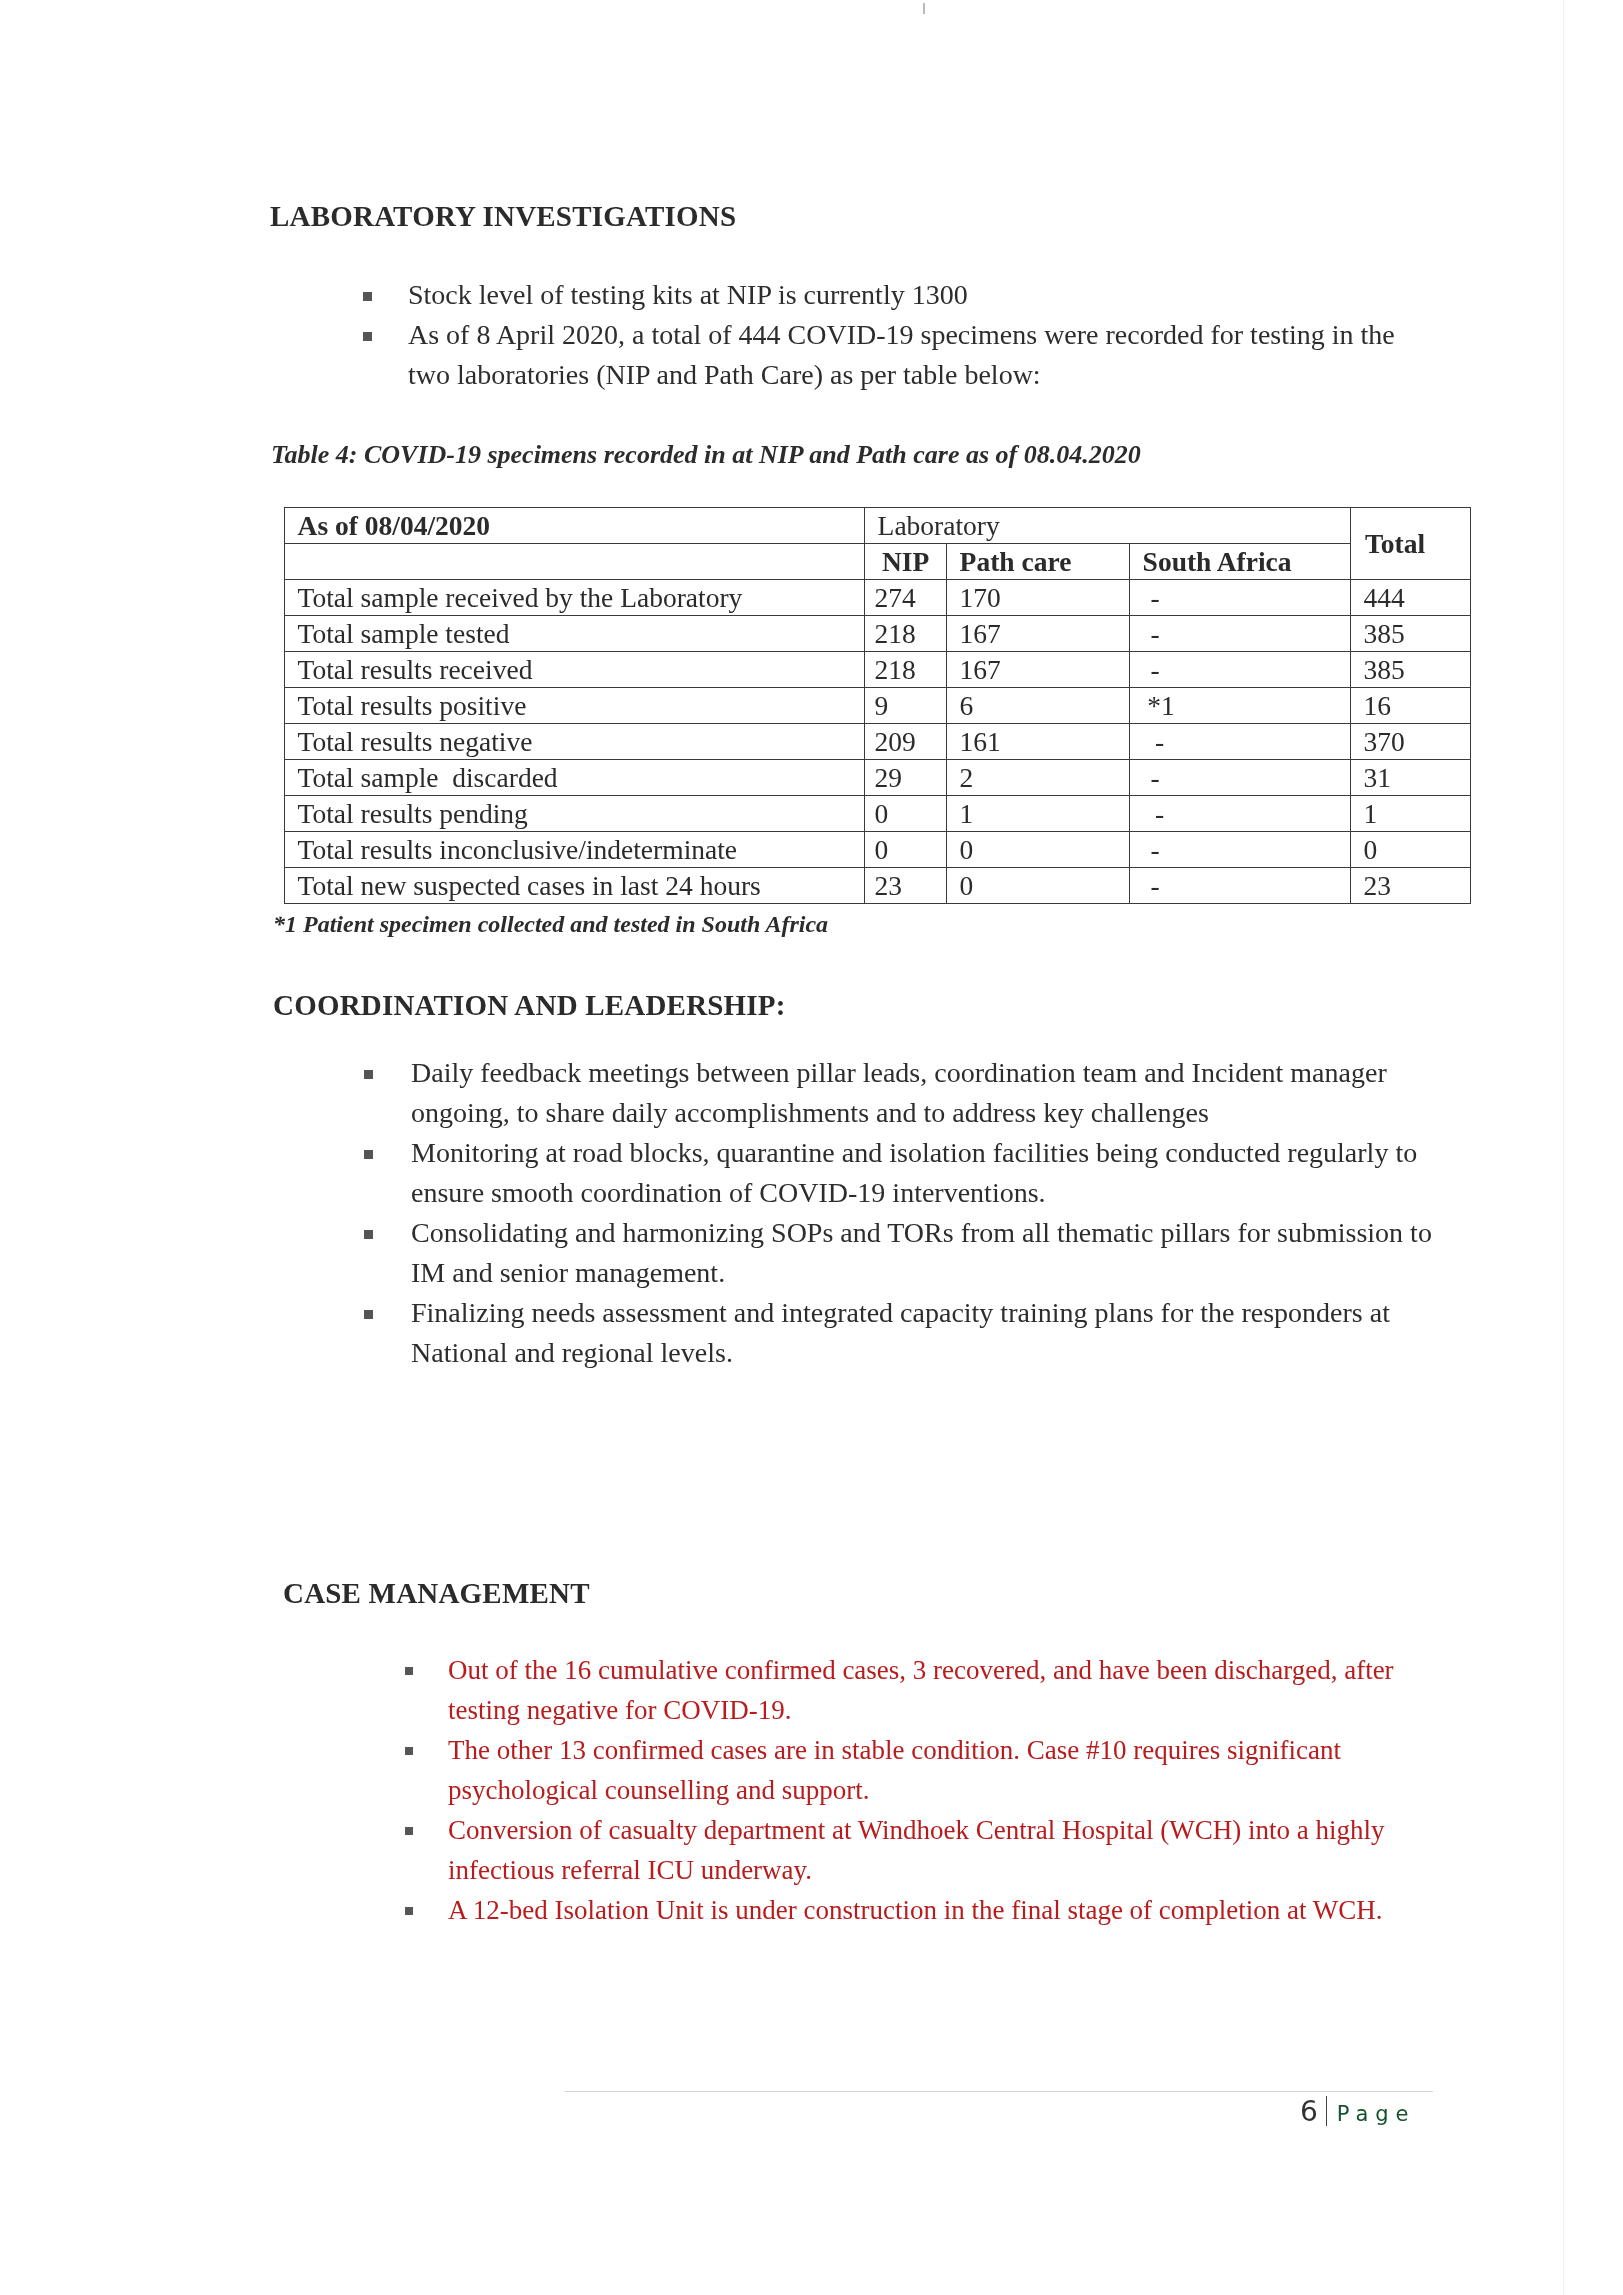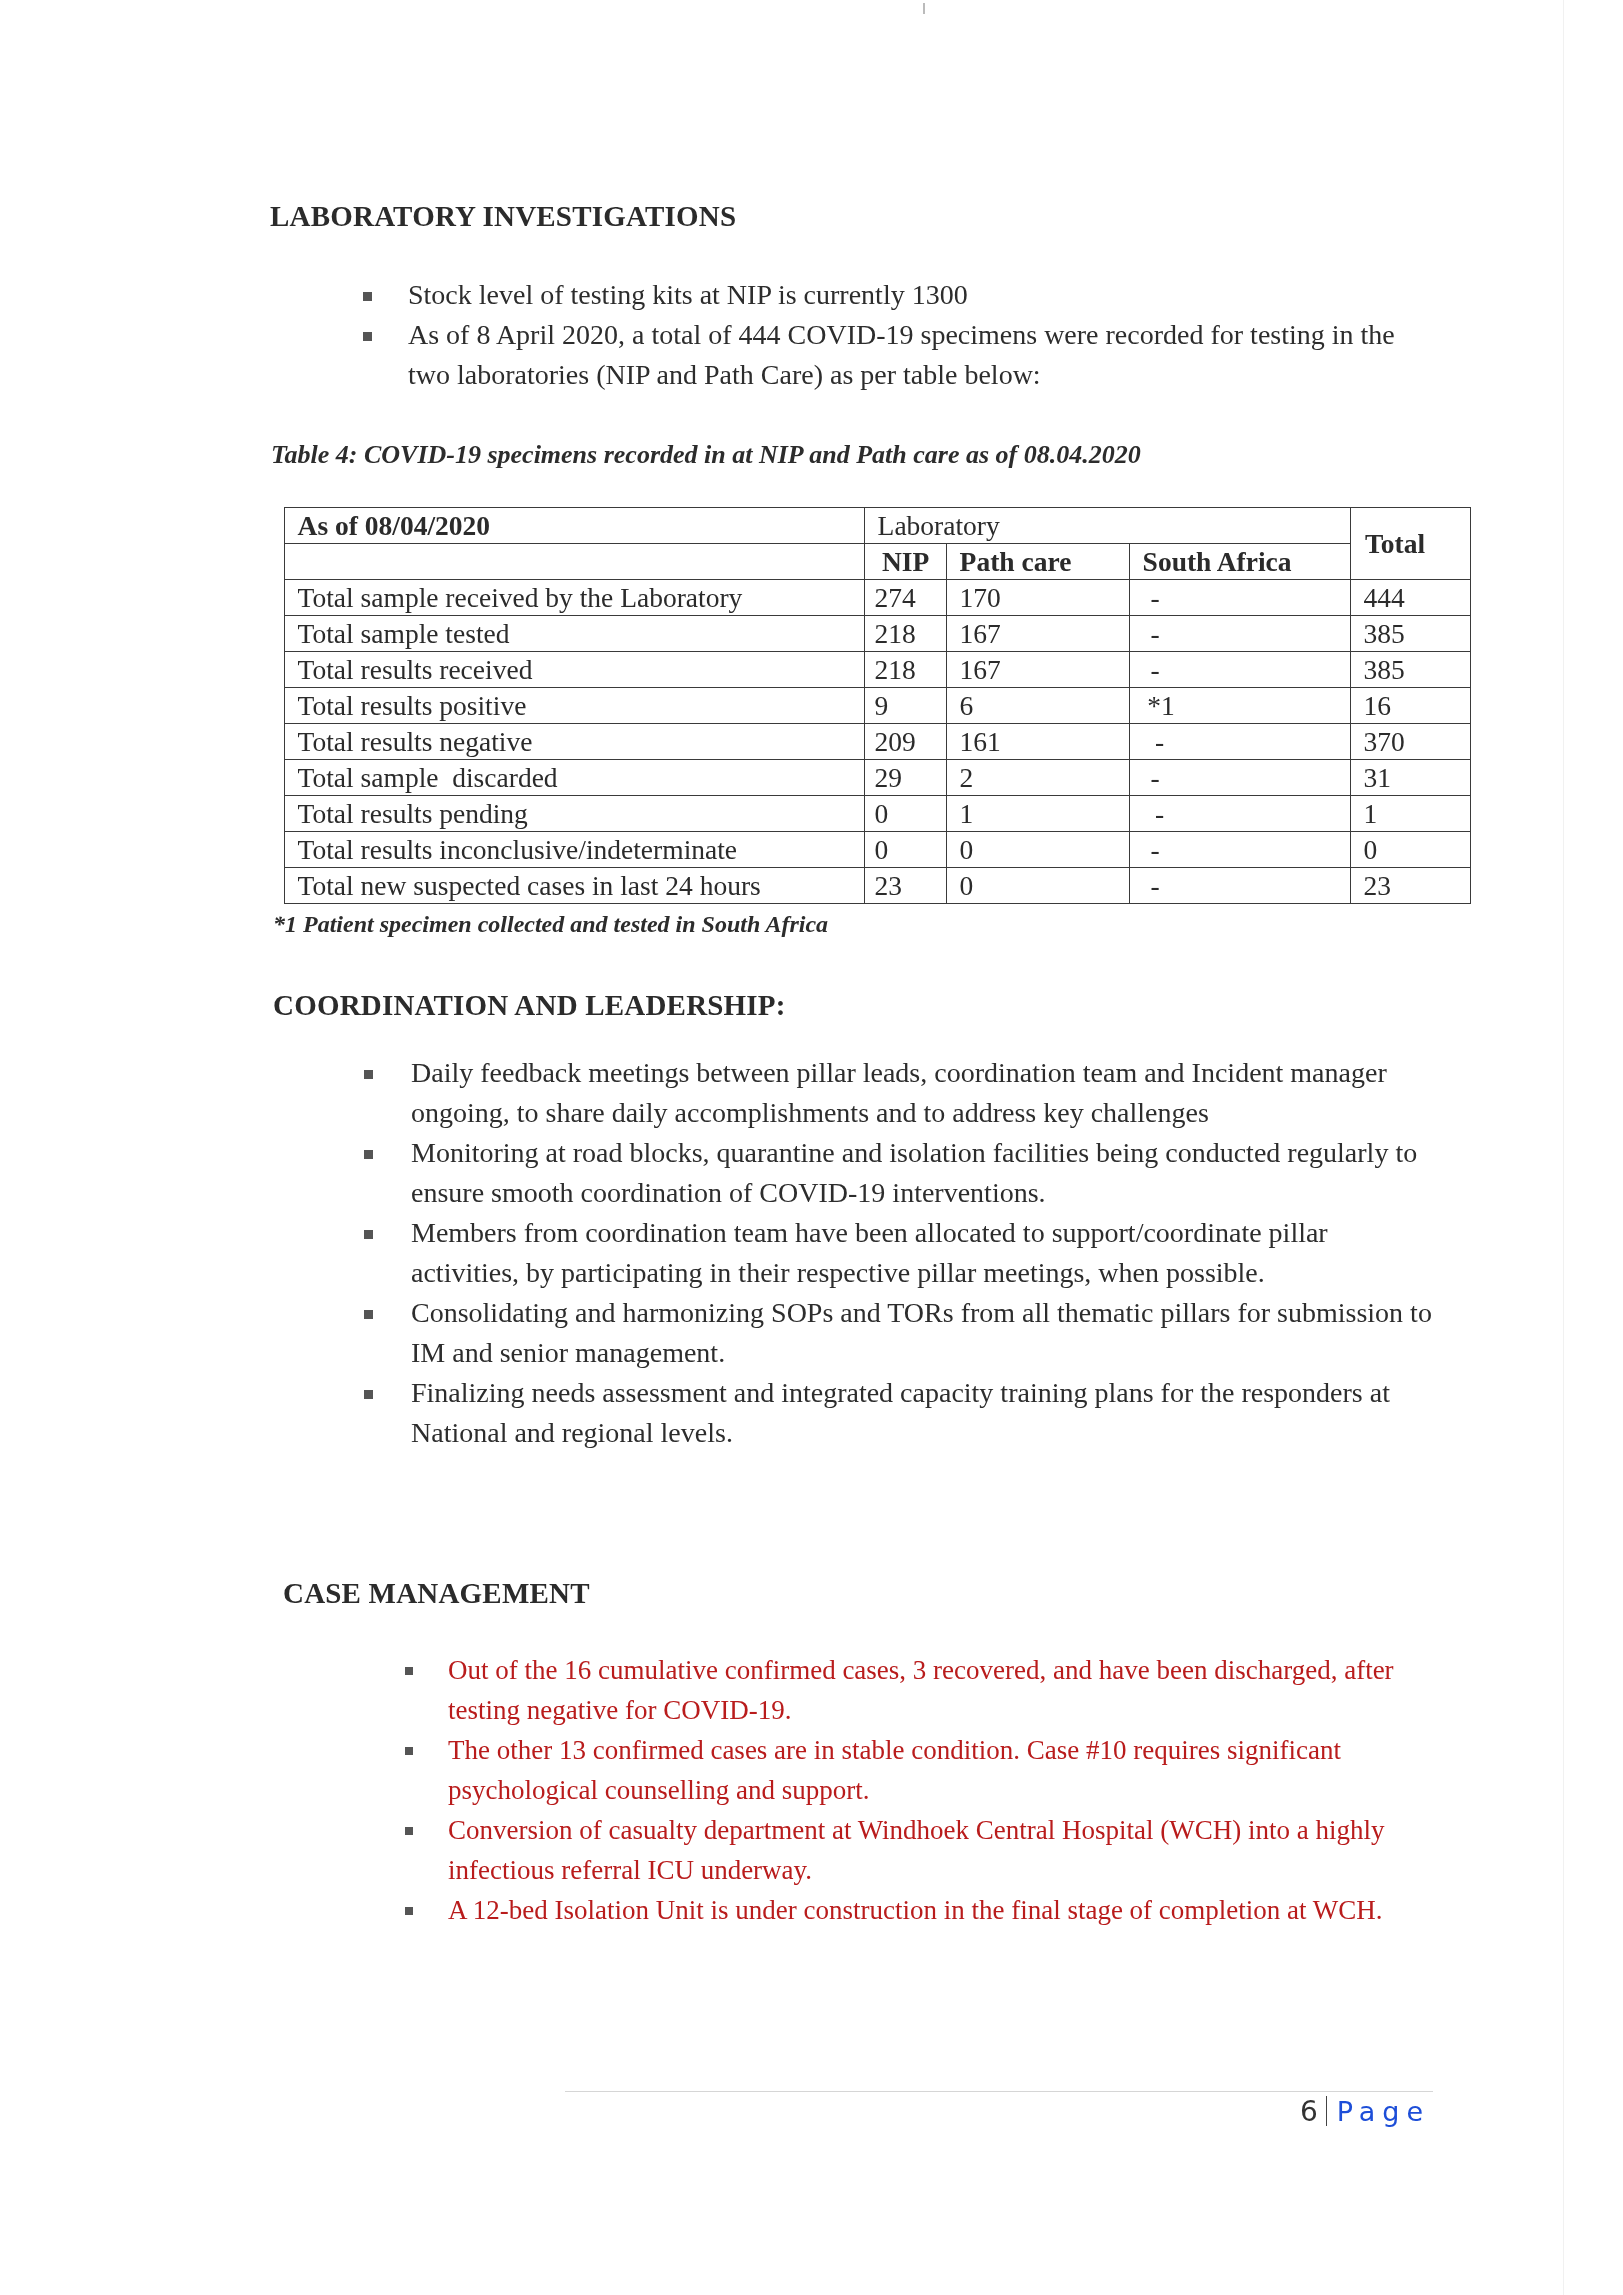--- a/index.html
+++ b/index.html
@@ -23,21 +23,21 @@
   table.lab td.total-hdr { font-weight: bold; text-align: left; padding-left: 14px; }
   table.lab td.dash { padding-left: 20.4px; }
 
   .scan-mark { position: absolute; background: #bbbbbb; }
   .footer-rule { position: absolute; left: 565px; top: 2091px; width: 868px; height: 0.8px;
                  background: #d6d6d6; }
   .page-num { position: absolute; left: 1300px; top: 2095px; font-family: "DejaVu Sans", sans-serif;
               font-size: 28px; color: #333; white-space: nowrap; }
   .page-num .sep { display: inline-block; width: 1.6px; height: 30px; background: #444;
                    vertical-align: -4.7px; margin: 0 9.4px 0 7.9px; }
-  .page-num .page-word { color: #1d4ed8; letter-spacing: 7px; font-size: 27px; }
+  .page-num .page-word { color: #14532d; letter-spacing: 7px; font-size: 21px; }
   .right-edge { position: absolute; left: 1563px; top: 0; width: 0.8px; height: 2295px; background: #f1f1f1; }
 </style>
 </head>
 <body>
 
 <div class="scan-mark" style="left:923px;top:3.1px;width:1.6px;height:11px;"></div>
 <div class="right-edge"></div>
 
 <div class="abs heading" style="left:270px;top:200px;">LABORATORY INVESTIGATIONS</div>
 
@@ -148,21 +148,20 @@
   <li>
     <span class="bullet" style="left:-47px;top:16.5px;"></span>
     <span>Daily feedback meetings between pillar leads, coordination team and Incident manager ongoing, to share daily accomplishments and to address key challenges</span>
   </li>
   <li>
     <span class="bullet" style="left:-47px;top:16.5px;"></span>
     <span>Monitoring at road blocks, quarantine and isolation facilities being conducted regularly to ensure smooth coordination of COVID-19 interventions.</span>
   </li>
   <li>
     <span class="bullet" style="left:-47px;top:16.5px;"></span>
-    <span>Members from coordination team have been allocated to support/coordinate pillar activities, by participating in their respective pillar meetings, when possible.</span>
   </li>
   <li>
     <span class="bullet" style="left:-47px;top:16.5px;"></span>
   </li>
   <li>
     <span class="bullet" style="left:-47px;top:16.5px;"></span>
     <span>Consolidating and harmonizing SOPs and TORs from all thematic pillars for submission to IM and senior management.</span>
   </li>
   <li>
     <span class="bullet" style="left:-47px;top:16.5px;"></span>

